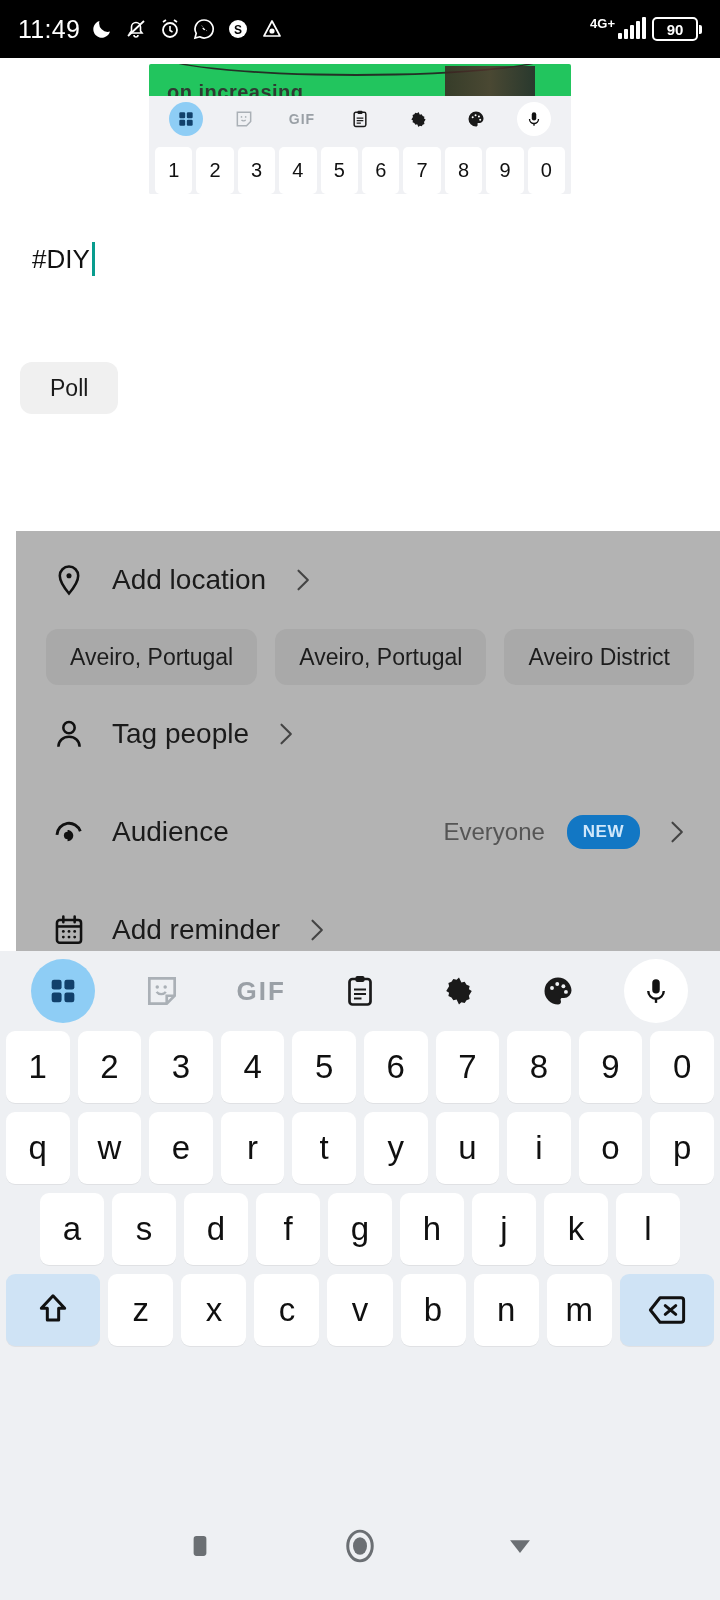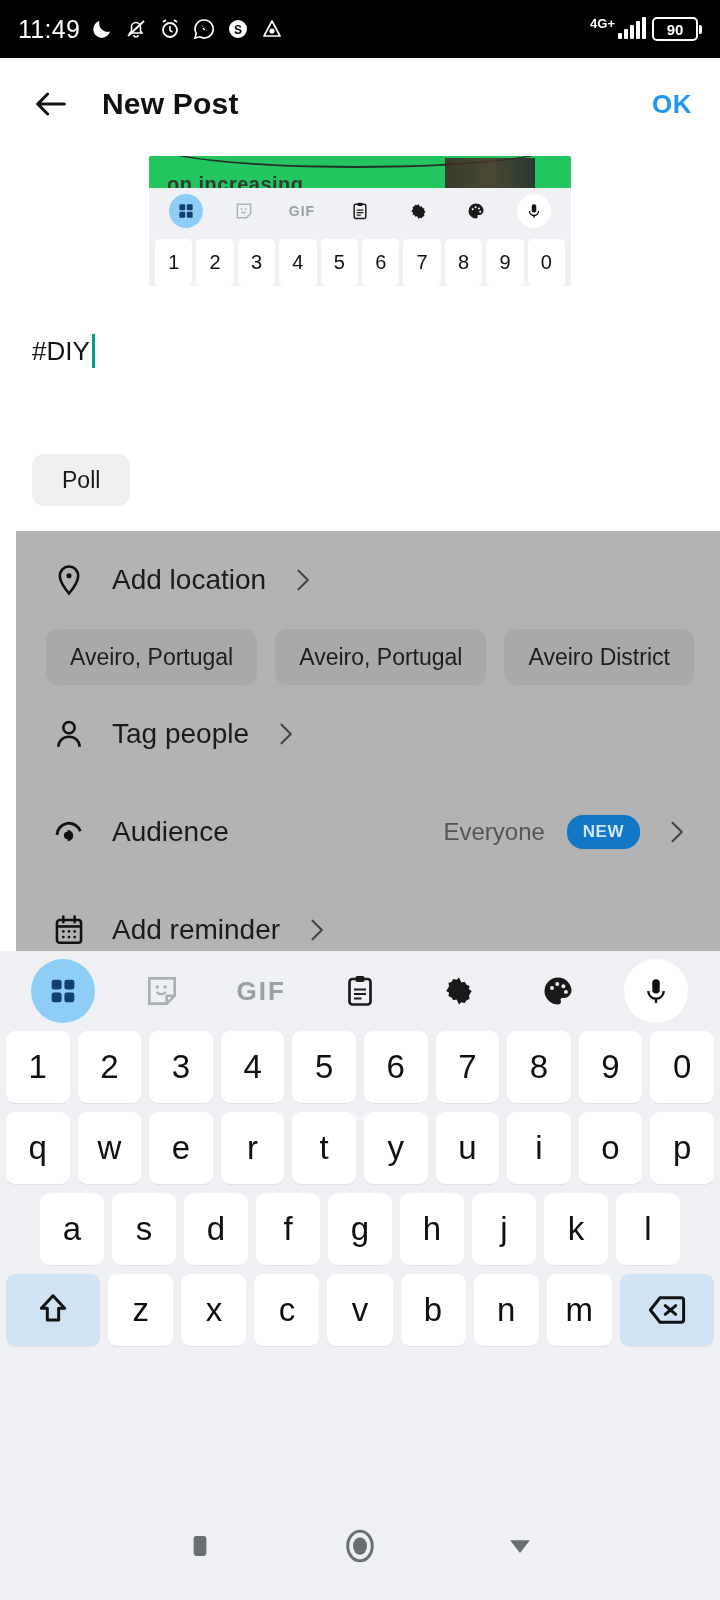--- a/index.html
+++ b/index.html
@@ -83,21 +83,21 @@
   }
 
   
   .post-text {
     padding: 40px 32px 0; font-size: 26px; color: #111; display: flex; align-items: center;
     min-height: 90px;
   }
   .caret { width: 3px; height: 34px; background: #089c8e; margin-left: 2px; }
 
   
-  .poll-row { padding: 78px 32px 0; }
+  .poll-row { padding: 78px 20px 0; }
   .poll-chip {
     display: inline-flex; align-items: center; justify-content: center;
     background: #f0f0f0; border-radius: 12px; height: 52px; padding: 0 30px;
     font-size: 23px; color: #1a1a1a;
   }
 
   
   .overlay {
     position: absolute; left: 16px; right: 0; top: 531px; height: 420px;
     background: #b3b3b3;
@@ -211,29 +211,20 @@
           <i></i>
           <i></i>
         </span>
       <span class="battery">
         <span class="battery-body">90</span>
         <span class="battery-cap"></span>
       </span>
     </div>
   </div>
 
-  <div class="header">
-    <span class="back-arrow">
-      <svg width="40" height="40" viewBox="0 0 24 24">
-        <path d="M20 12H4M4 12l6-6M4 12l6 6" fill="none" stroke="#111" stroke-width="1.8" stroke-linecap="round" stroke-linejoin="round"></path>
-      </svg>
-    </span>
-    <span class="header-title">New Post</span>
-    <span class="header-ok">OK</span>
-  </div>
 
   <div class="media-wrap">
     <div class="media-thumb">
       <div class="media-dark">
         <div class="ghost-arc"></div>
         <div class="ghost-blob"></div>
         <div class="ghost-text">on increasing</div>
       </div>
       <div class="mini-toolbar">
         <span class="m-ico sel">

